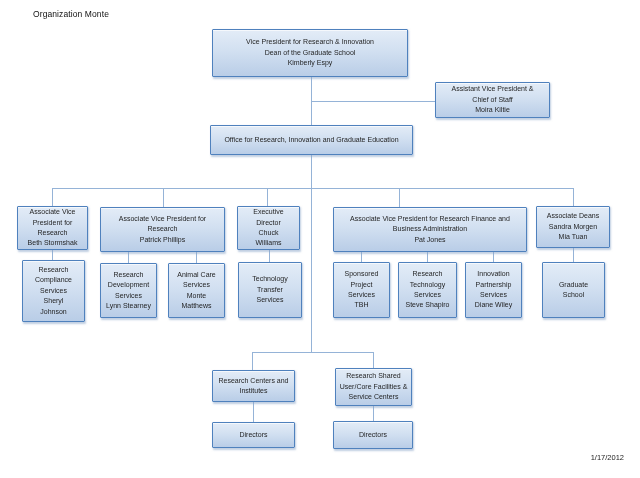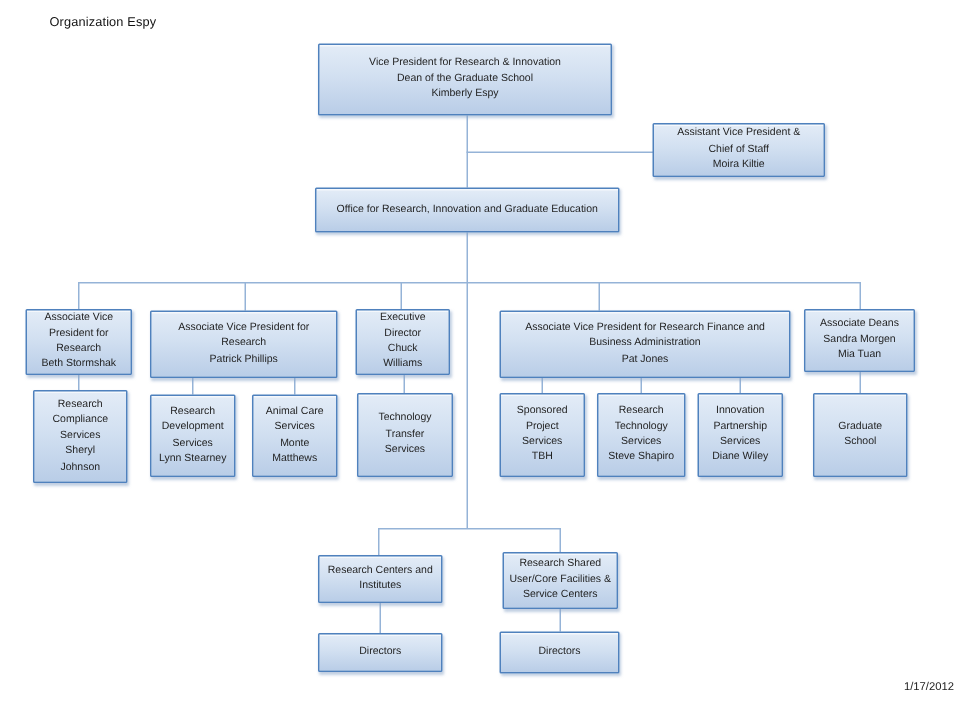--- a/index.html
+++ b/index.html
@@ -5,40 +5,40 @@
   html,body { margin:0; padding:0; background:#ffffff; }
   .canvas {
     position:relative; width:640px; height:478px; background:#ffffff;
     font-family:"Liberation Sans", sans-serif; overflow:hidden;
   }
   .page-title {
     position:absolute; left:33px; top:9px; font-size:8.5px; color:#111111;
     letter-spacing:0.1px;
   }
   .page-date {
-    position:absolute; right:4px; top:453px; font-size:7.5px; color:#222222;
+    position:absolute; right:16px; top:453px; font-size:7.5px; color:#222222;
   }
   .box {
     position:absolute; box-sizing:border-box;
     display:flex; align-items:center; justify-content:center;
     text-align:center; white-space:pre-line;
     font-size:7px; line-height:10.4px; color:#1f1f1f;
     border:1px solid #4f81bd; border-radius:1px;
     background:linear-gradient(to bottom, #e3ecf7 0%, #d2e0f1 45%, #b9cde7 100%);
     box-shadow: 1px 1.5px 2px rgba(140,165,200,0.55), inset 0 1px 0 rgba(255,255,255,0.65);
     padding:1px 2px;
   }
   .line { position:absolute; background:#95b3d7; }
 </style>
 </head>
 <body>
 
 <div class="canvas">
 
-  <div class="page-title">Organization Espy</div>
+  <div class="page-title">Organization Monte</div>
 
   <div class="line" style="left:311px; top:77px;  width:1px;   height:48px;"></div>
   <div class="line" style="left:311px; top:101px; width:125px; height:1px;"></div>
   <div class="line" style="left:311px; top:155px; width:1px;   height:33px;"></div>
   <div class="line" style="left:52px;  top:188px; width:522px; height:1px;"></div>
   <div class="line" style="left:52px;  top:188px; width:1px;   height:18px;"></div>
   <div class="line" style="left:163px; top:188px; width:1px;   height:19px;"></div>
   <div class="line" style="left:267px; top:188px; width:1px;   height:18px;"></div>
   <div class="line" style="left:399px; top:188px; width:1px;   height:19px;"></div>
   <div class="line" style="left:573px; top:188px; width:1px;   height:18px;"></div>

